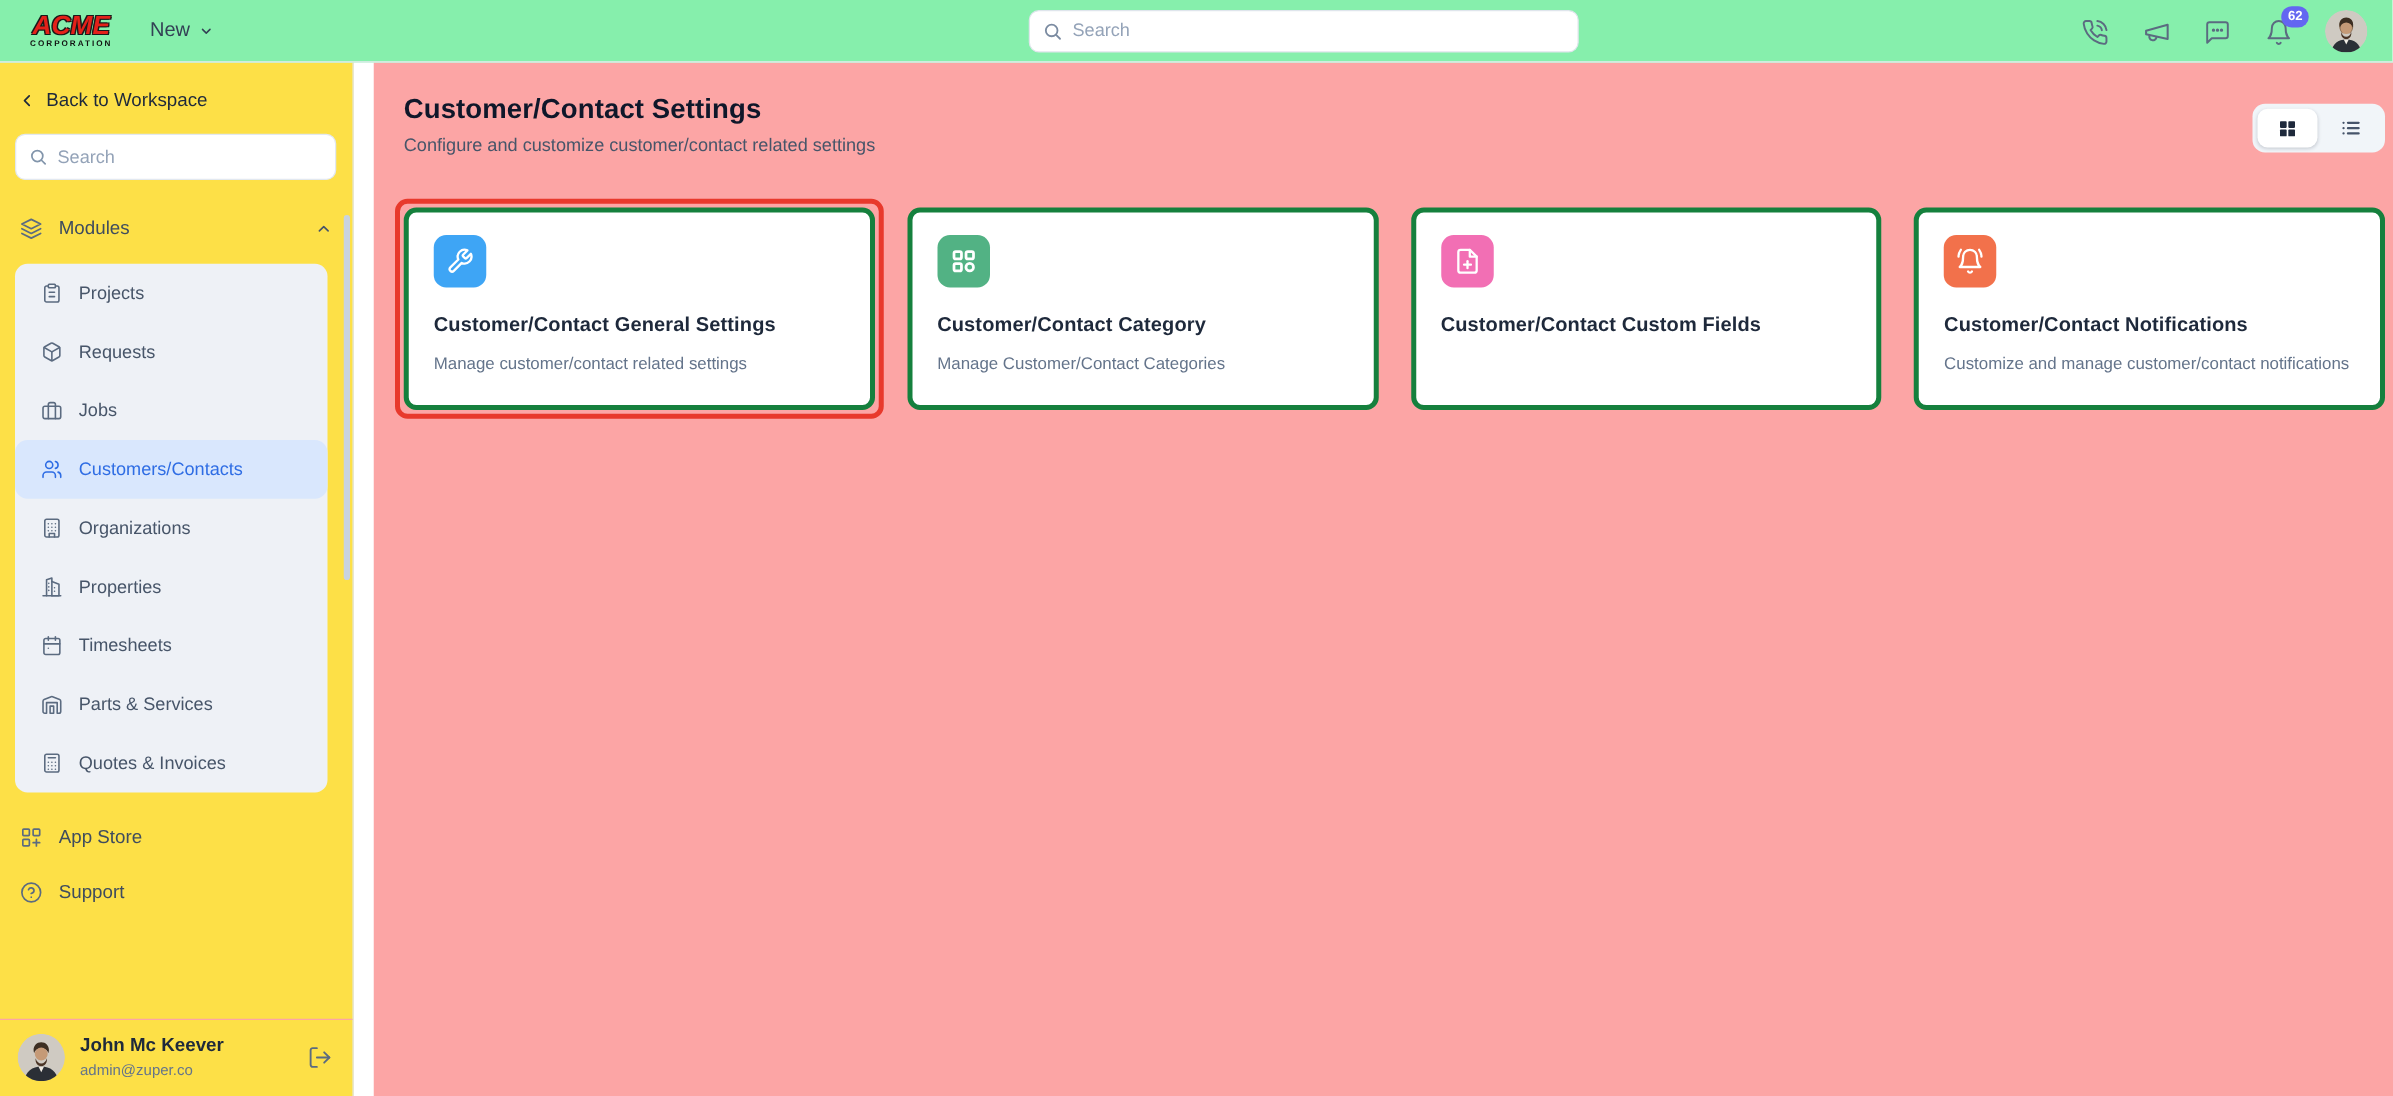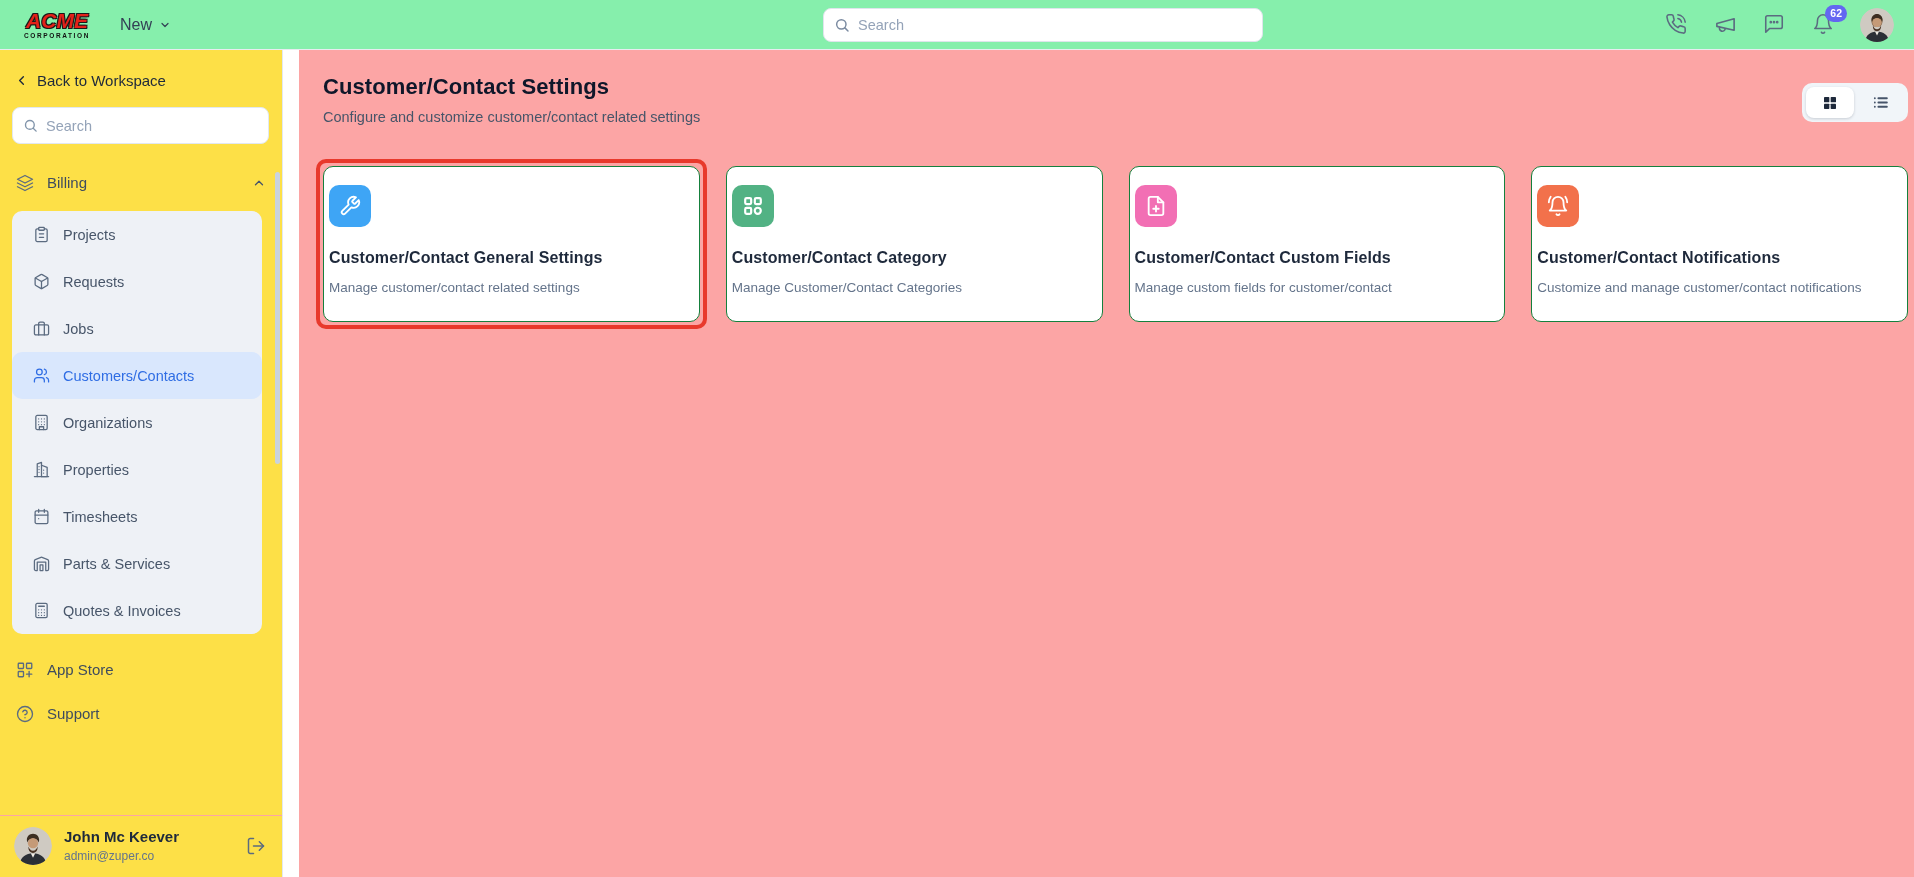--- a/index.html
+++ b/index.html
@@ -11,21 +11,21 @@
   .logo { margin-left:22px; width:70px; text-align:center; line-height:1; cursor:pointer; }
   .logo-top { font-size:21px; font-weight:800; font-style:italic; color:#e32119;
               letter-spacing:0px; text-shadow:1px 1px 0 #1a1a1a, -1px -1px 0 #1a1a1a, 1px -1px 0 #1a1a1a, -1px 1px 0 #1a1a1a; }
   .logo-bottom { font-size:6.5px; font-weight:700; letter-spacing:1.6px; color:#111; margin-top:2px; }
   .new-btn { margin-left:28px; display:flex; align-items:center; gap:7px; font-size:16px; color:#334155; cursor:pointer; }
   .hdr-search { position:absolute; left:823px; top:8px; width:440px; height:34px; background:#fff;
                 border:1px solid #dfe5ec; border-radius:8px; display:flex; align-items:center; padding:0 10px; }
   .hdr-search input { border:none; outline:none; background:transparent; font-size:14.5px; color:#334155; width:100%; margin-left:8px; font-family:"Liberation Sans", sans-serif; }
   .hdr-search input::placeholder, .sb-search input::placeholder { color:#94a3b8; }
   .hdr-icons { position:absolute; right:20px; top:0; height:50px; display:flex; align-items:center; gap:25px; }
-  .hicon { position:relative; width:24px; height:24px; color:#5b6b80; cursor:pointer; display:flex; align-items:flex-start; justify-content:center; }
+  .hicon { position:relative; width:24px; height:24px; color:#5b6b80; cursor:pointer; display:flex; align-items:flex-end; justify-content:center; }
   .badge { position:absolute; top:-8px; right:-12px; background:#6366f1; color:#fff; font-size:10.5px; font-weight:700;
            border-radius:9px; padding:2px 5px; line-height:1.2; min-width:14px; text-align:center; }
   .avatar-sm { width:34px; height:34px; border-radius:50%; overflow:hidden; cursor:pointer; }
 
   
   .sidebar { position:fixed; top:50px; left:0; width:283px; height:827px; background:#fde047;
              border-right:1px solid #e2e8f0; z-index:10; }
   .sb-scroll-thumb { position:absolute; right:2px; top:122px; width:5px; height:292px; background:#c9d3df; border-radius:3px; }
   .back-link { display:flex; align-items:center; gap:8px; margin:22px 16px 0 14px; font-size:15px; color:#1e293b; cursor:pointer; }
   .sb-search { margin:18px 13px 0 12px; height:37px; background:#fff; border:1px solid #e2e8f0; border-radius:8px;
@@ -55,21 +55,21 @@
   .main { position:fixed; top:50px; left:299px; width:1631px; height:827px; background:#fca5a5; padding:24px 22px 0 24px; }
   .main-head { display:flex; align-items:flex-start; justify-content:space-between; }
   .page-title { font-size:22px; font-weight:700; color:#0f172a; letter-spacing:0.1px; }
   .page-sub { font-size:14.5px; color:#475569; margin-top:9px; }
   .view-toggle { background:#f1f5f9; border-radius:10px; padding:4px; display:flex; gap:2px; margin-top:9px; }
   .vt-btn { width:48px; height:31px; border-radius:8px; display:flex; align-items:center; justify-content:center; cursor:pointer; color:#46546a; }
   .vt-btn.active { background:#fff; box-shadow:0 1px 3px rgba(15,23,42,.18); color:#1e293b; }
 
   .cards { margin-top:41px; display:grid; grid-template-columns:repeat(4,1fr); column-gap:26px; row-gap:31px; }
   .card-wrap { position:relative; }
-  .card { position:relative; background:#fff; border:1px solid #15803d; border-radius:10px; padding:18px 20px 22px 5px;
+  .card { position:relative; background:#fff; border:4px solid #15803d; border-radius:10px; padding:18px 20px 22px 20px;
           cursor:pointer; height:100%; }
   .annotation-ring { position:absolute; inset:-7px; border:4px solid #e8392c; border-radius:10px; pointer-events:none; z-index:5; }
   .tile { width:42px; height:42px; border-radius:10px; display:flex; align-items:center; justify-content:center; color:#fff; }
   .card-title { font-size:16px; font-weight:700; color:#1e293b; margin-top:22px; letter-spacing:0.1px; }
   .card-desc { font-size:13.5px; color:#64748b; margin-top:11px; line-height:1.55; max-width:340px; }
 
   svg { display:block; }
 </style>
 </head>
 <body>
@@ -161,21 +161,21 @@
 
 
   <div class="sb-row sb-modules">
     <span>
       <svg width="18" height="18" viewBox="0 0 24 24" fill="none" stroke="#5b6b80" stroke-width="1.8" stroke-linecap="round" stroke-linejoin="round">
           <polygon points="12 2 2 7 12 12 22 7 12 2"></polygon>
           <polyline points="2 12 12 17 22 12"></polyline>
           <polyline points="2 17 12 22 22 17"></polyline>
         </svg>
     </span>
-    <span class="grow">Billing</span>
+    <span class="grow">Modules</span>
     <span>
       <svg width="14" height="14" viewBox="0 0 24 24" fill="none" stroke="#46546a" stroke-width="2.2" stroke-linecap="round" stroke-linejoin="round">
           <polyline points="18 15 12 9 6 15"></polyline>
         </svg>
     </span>
   </div>
 
   <div class="submenu">
     <div class="sm-item">
       <span class="smicon">
@@ -384,21 +384,20 @@
       <div class="card">
         <div class="tile" style="background-color: rgb(242, 111, 180);">
           <svg width="22" height="22" viewBox="0 0 24 24" fill="none" stroke="#fff" stroke-width="2" stroke-linecap="round" stroke-linejoin="round">
               <path d="M14 2H6a2 2 0 0 0-2 2v16a2 2 0 0 0 2 2h12a2 2 0 0 0 2-2V8z"></path>
               <polyline points="14 2 14 8 20 8"></polyline>
               <line x1="12" y1="12" x2="12" y2="18"></line>
               <line x1="9" y1="15" x2="15" y2="15"></line>
             </svg>
         </div>
         <div class="card-title">Customer/Contact Custom Fields</div>
-        <div class="card-desc">Manage custom fields for customer/contact</div>
       </div>
     </div>
 
     <div class="card-wrap">
       <div class="card">
         <div class="tile" style="background-color: rgb(242, 113, 75);">
           <svg width="22" height="22" viewBox="0 0 24 24" fill="none" stroke="#fff" stroke-width="2" stroke-linecap="round" stroke-linejoin="round">
               <path d="M6 8a6 6 0 0 1 12 0c0 7 3 9 3 9H3s3-2 3-9"></path>
               <path d="M10.3 21a1.94 1.94 0 0 0 3.4 0"></path>
               <path d="M4 2C2.8 3.7 2 5.7 2 8"></path>

